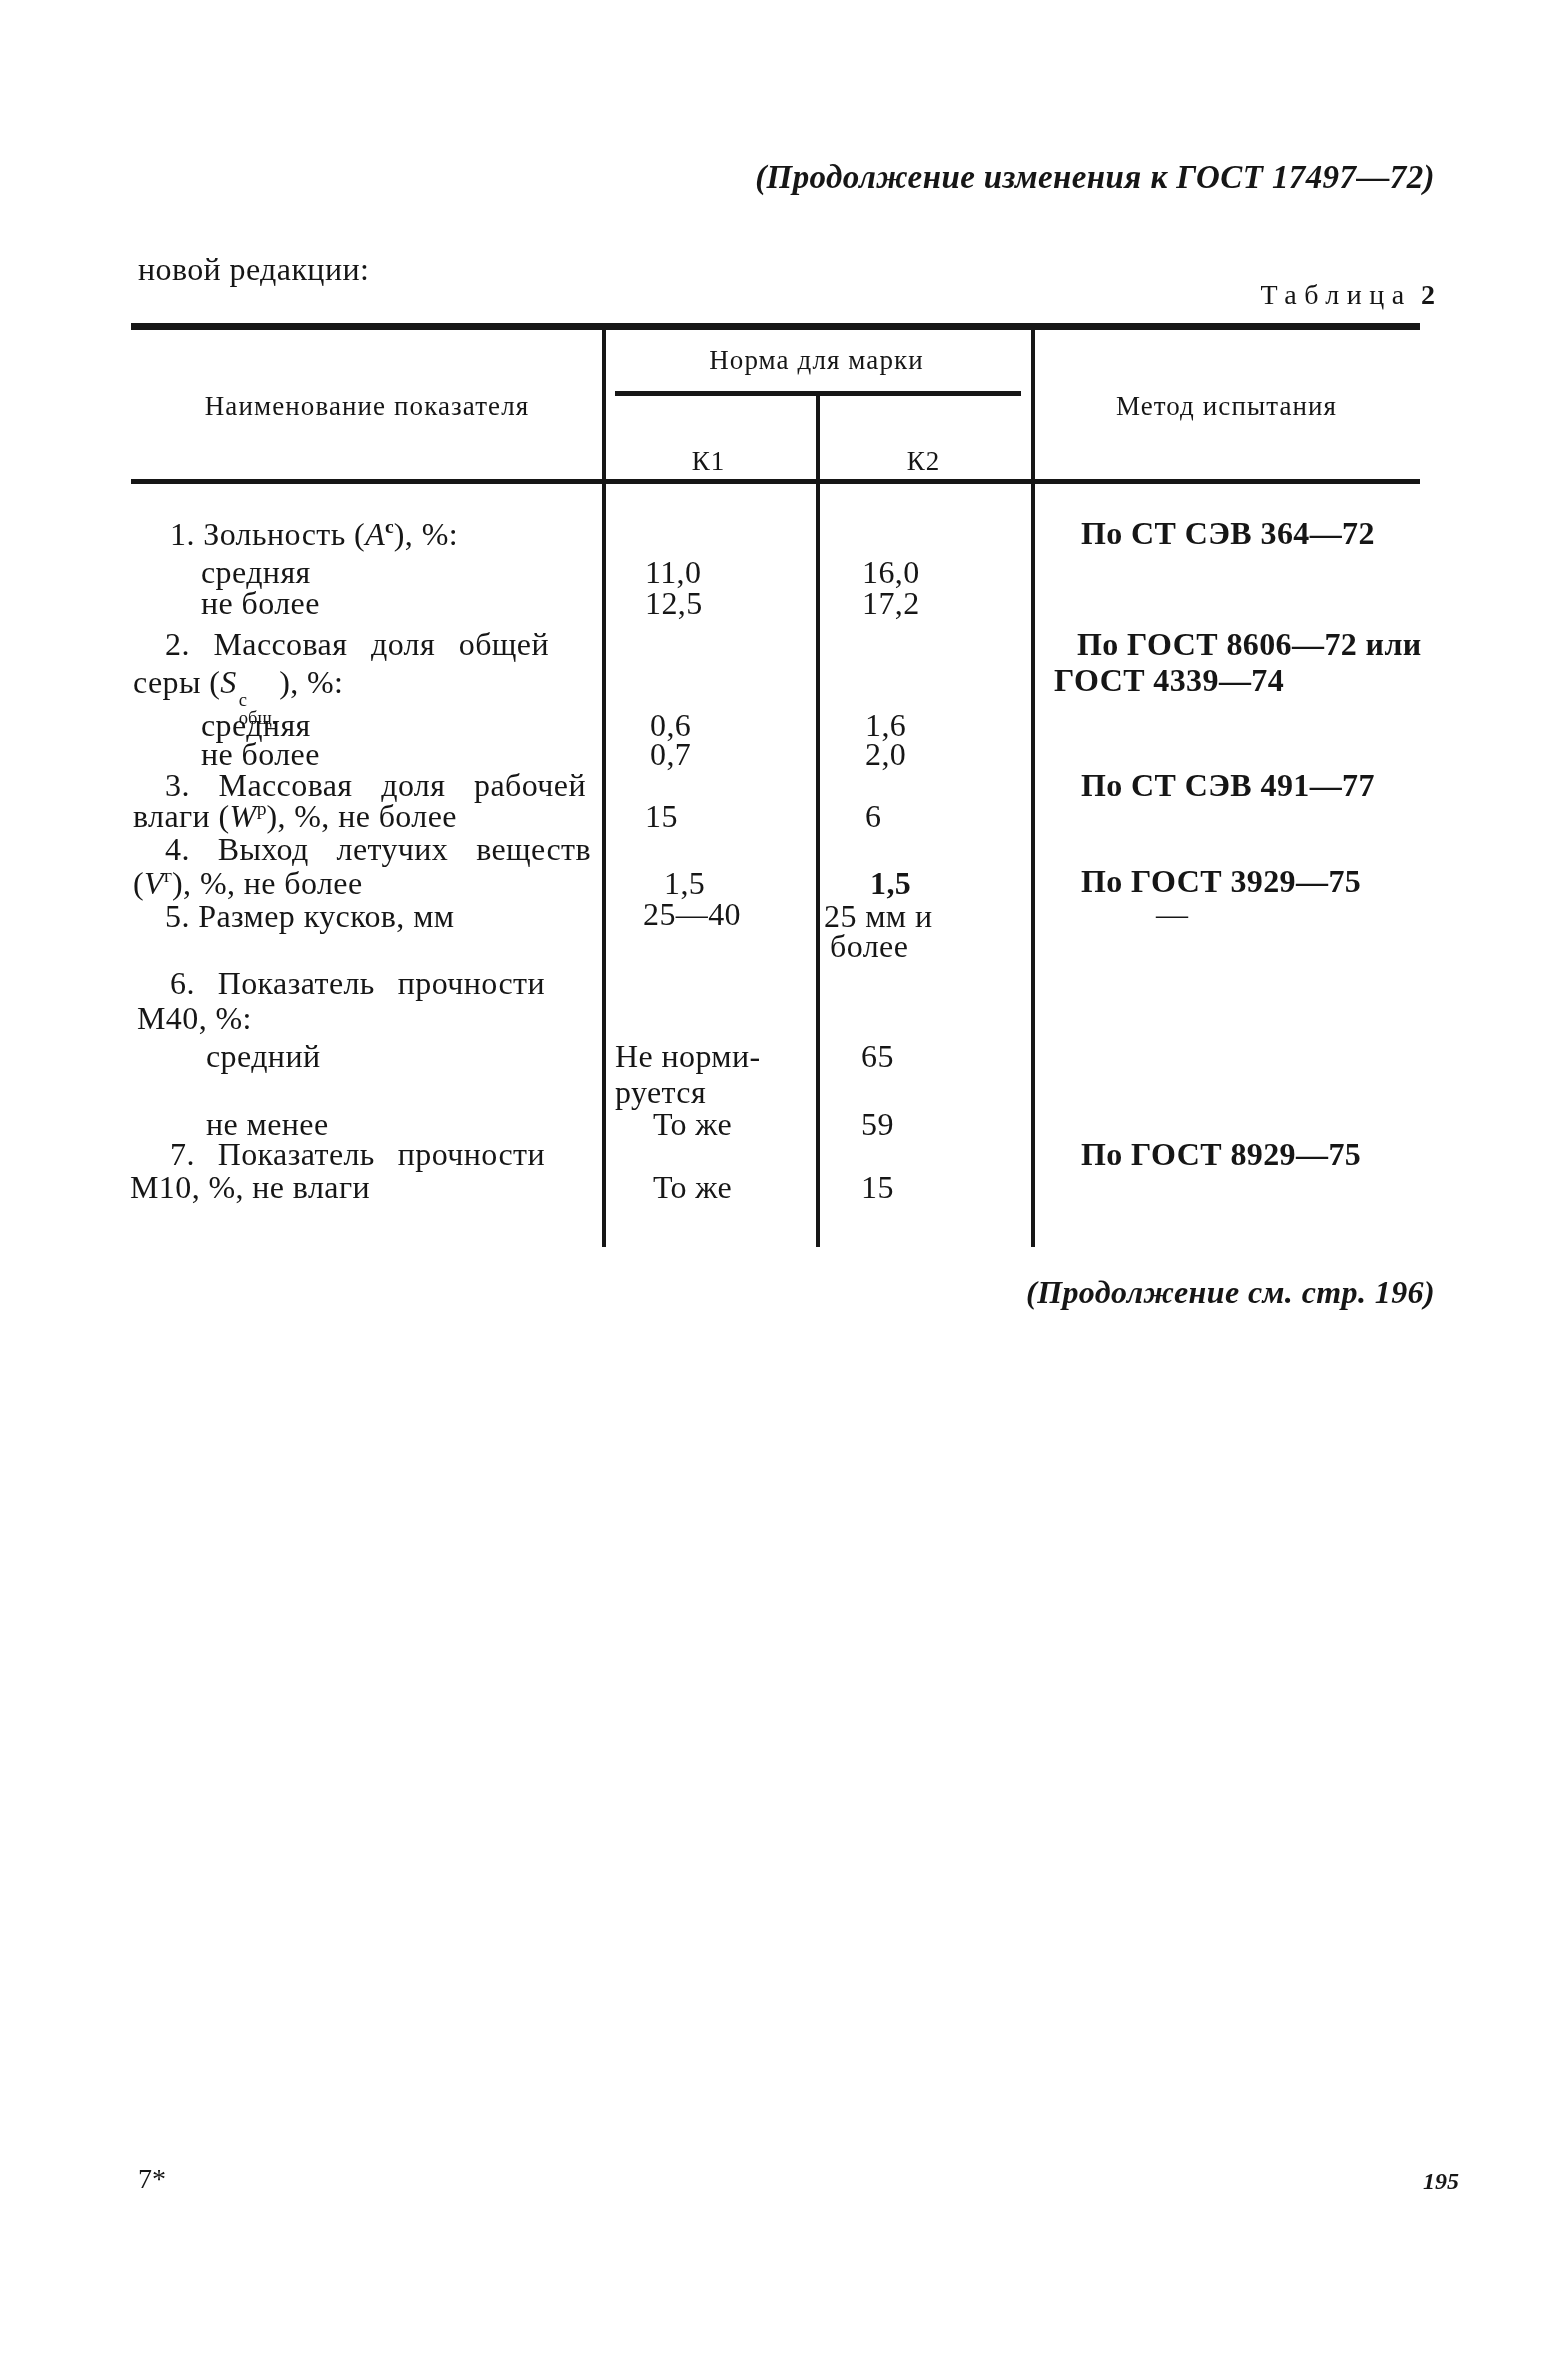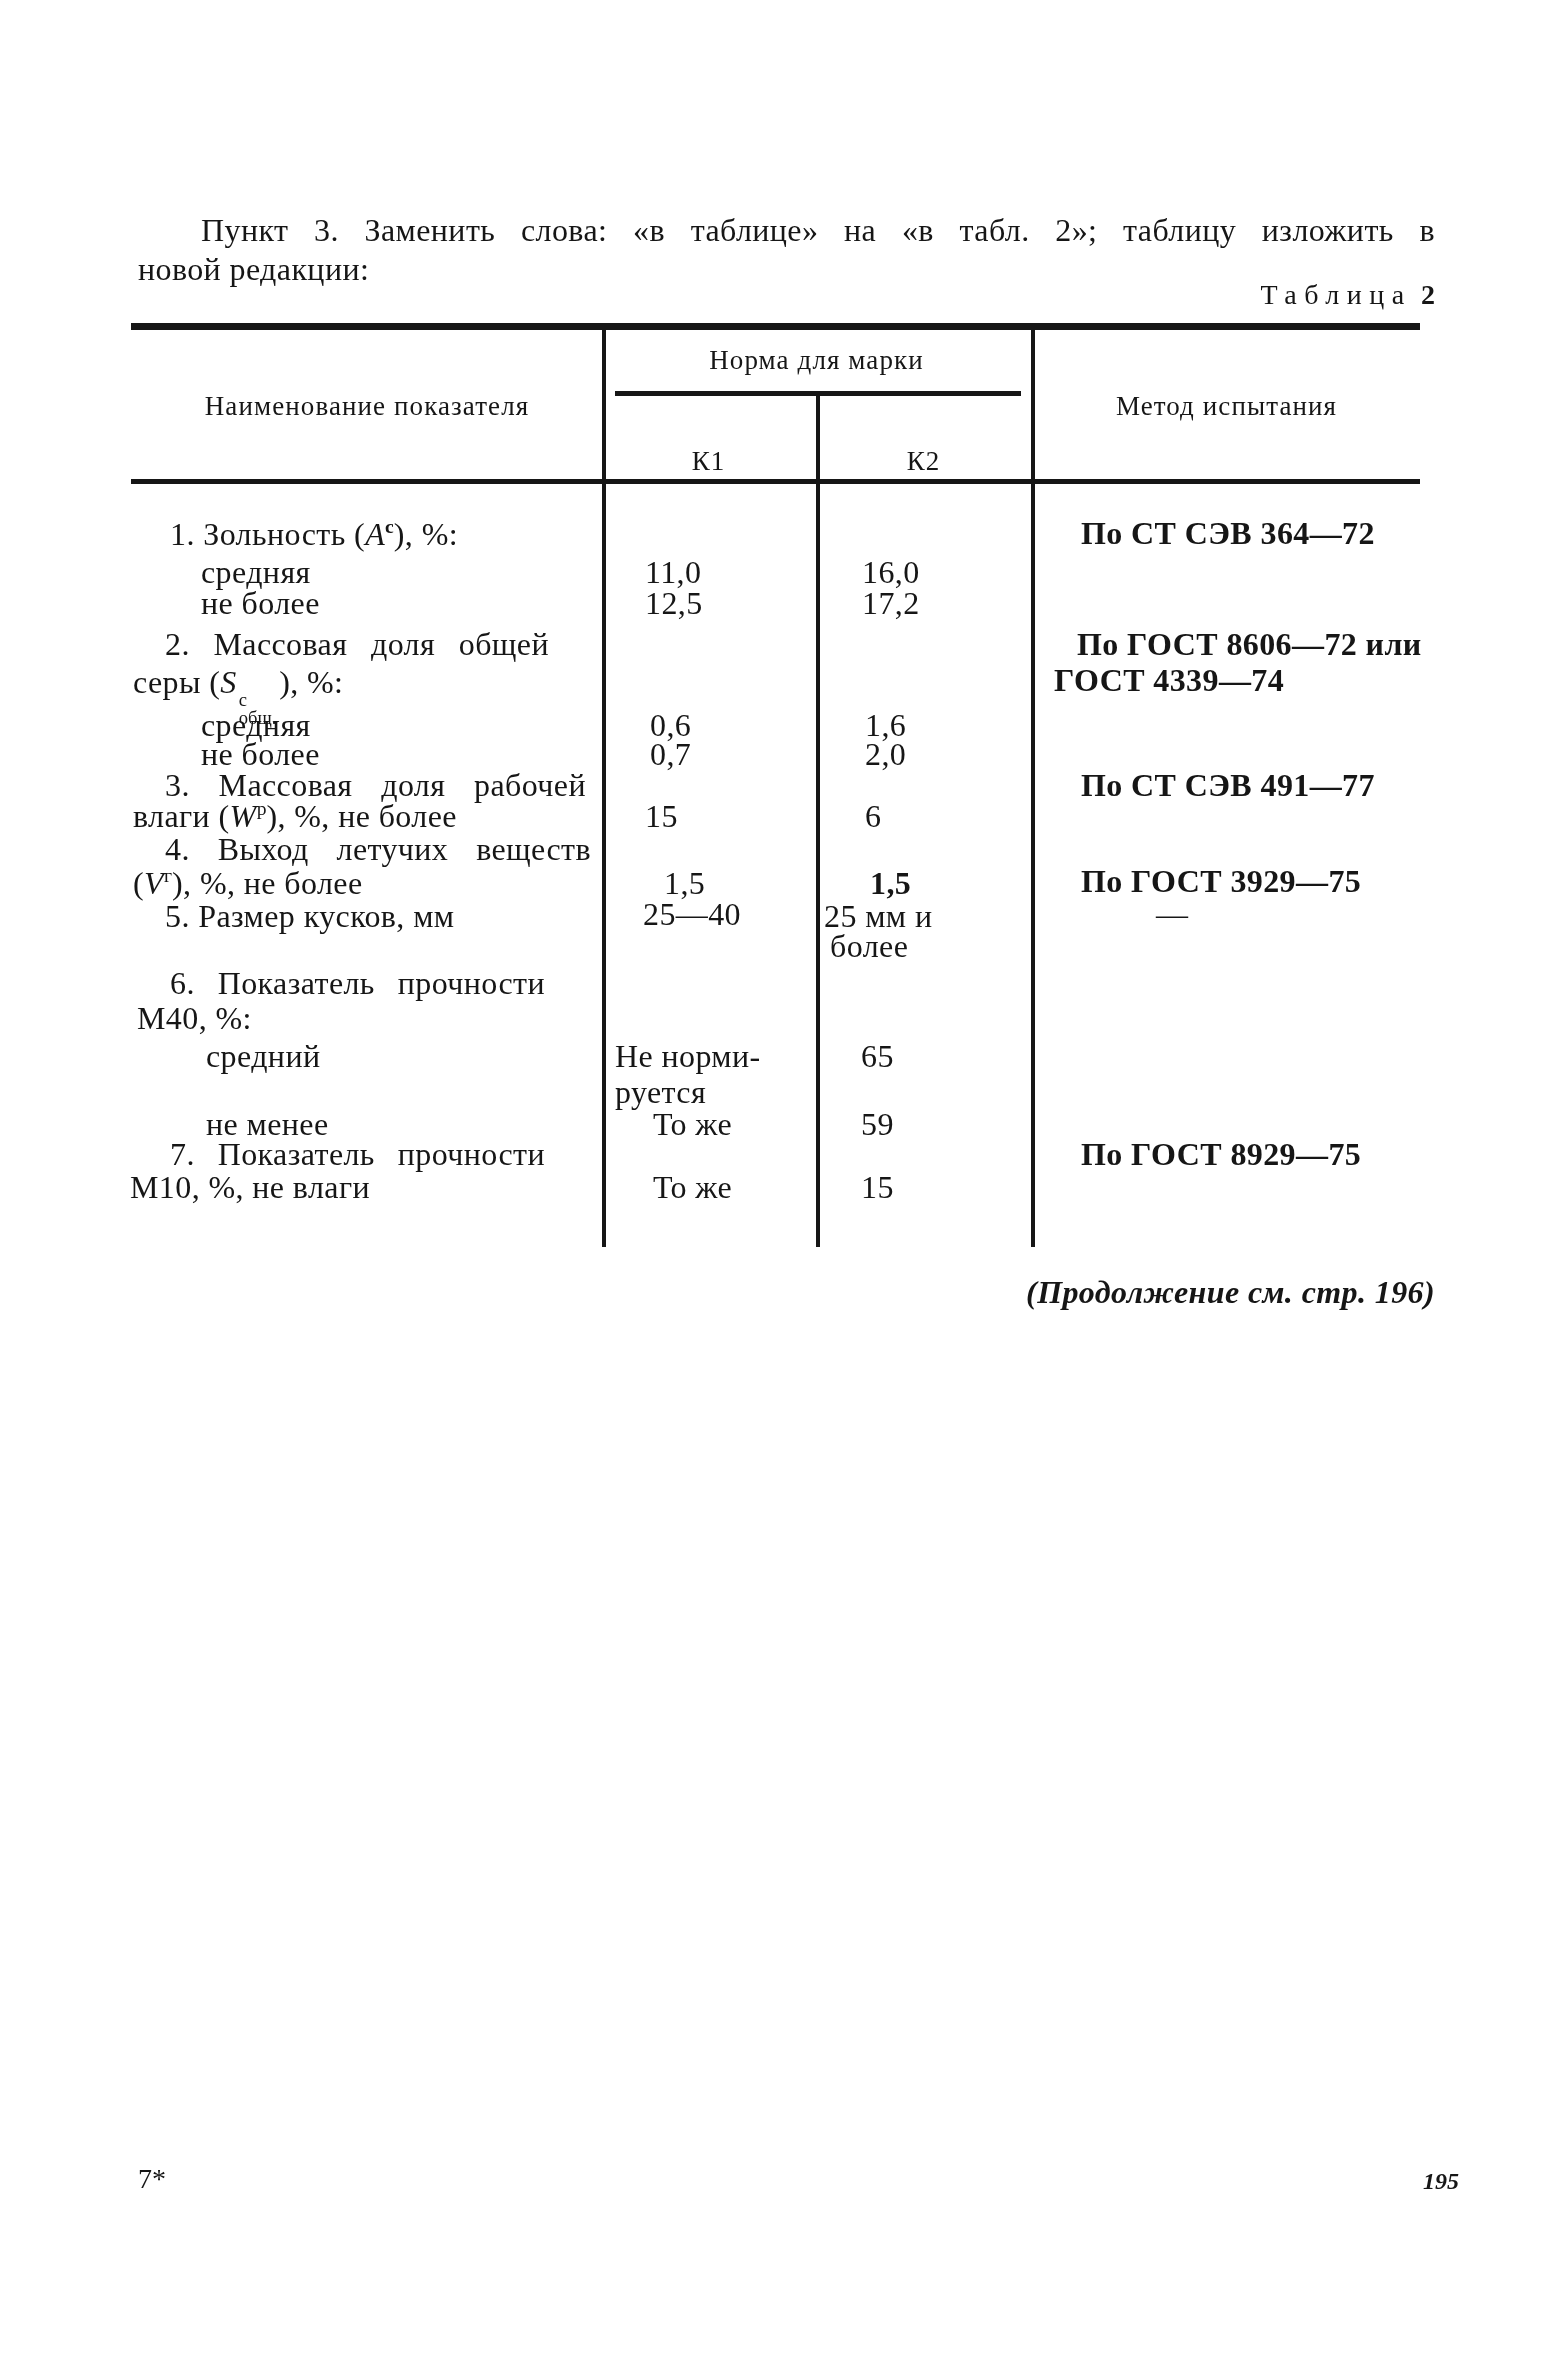--- a/index.html
+++ b/index.html
@@ -26,22 +26,22 @@
   .cap-word { font-size:28px; letter-spacing:7.5px; }
   .cap-num  { font-size:28px; font-weight:bold; margin-left:9.3px; }
   .foot-sig  { font-size:28px; }
   .foot-page { font-size:24px; font-weight:bold;font-style:italic; }
 </style>
 </head>
 <body>
 
 <div class="page">
 
+  <div class="el t i b" style="right:128px;top:160px;font-size:33px;">(Продолжение изменения к ГОСТ 17497—72)</div>
 
-  <div class="el t fit" style="left:201px;top:213px;width:1234px;">Пункт 3. Заменить слова: «в таблице» на «в табл. 2»; таблицу изложить в</div>
   <div class="el t" style="left:138px;top:252px;">новой редакции:</div>
 
   <div class="el" style="right:128px;top:279px;">
     <span class="cap-word">Таблица</span><span class="cap-num">2</span>
   </div>
 
   <div class="rule" style="left:131px;top:323px;width:1289px;height:6.5px;"></div>
   <div class="rule" style="left:131px;top:479px;width:1289px;height:4.7px;"></div>
   <div class="rule" style="left:615px;top:391px;width:406px;height:4.7px;"></div>
   <div class="rule" style="left:602px;top:323px;width:3.7px;height:924px;"></div>

